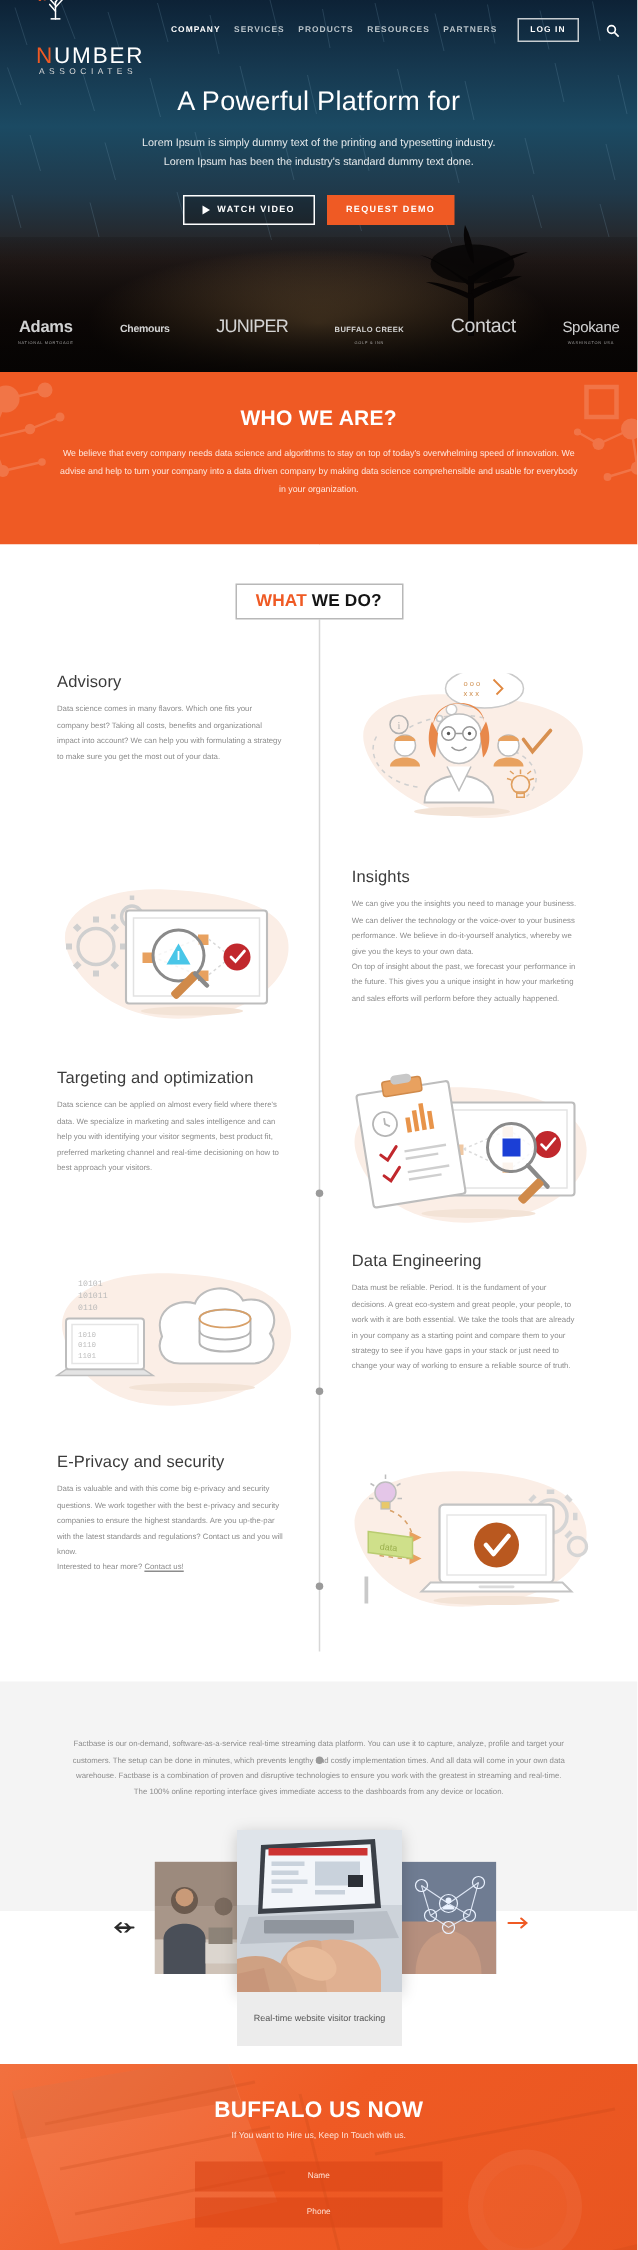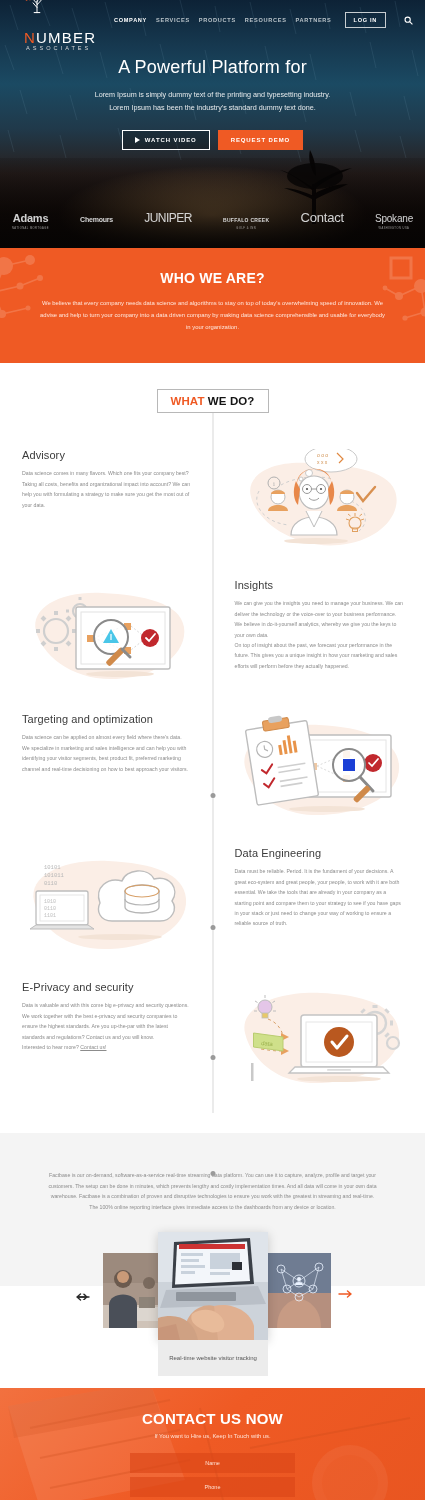--- a/index.html
+++ b/index.html
@@ -118,21 +118,21 @@
     font-weight: 400;
   }
   .who-deco { position: absolute; opacity: .16; }
   .who-notch-mask {
     position:absolute; left:50%; bottom:0; transform:translateX(-50%);
     width:0;height:0;border-left:9px solid transparent;border-right:9px solid transparent;
     border-top:9px solid #ef5a24; z-index:4;
   }
 
   
-  .whatwedo { position: relative; background: #fff; padding: 26px 0 40px; }
+  .whatwedo { position: relative; background: #fff; padding: 26px 16px 40px; }
   .wwd-badge {
     width: 112px; margin: 0 auto; border: 1px solid #b8b8b8; background: #fff;
     text-align: center; padding: 5px 0; font-size: 11.5px; font-weight: 800;
     letter-spacing: .1px; position: relative; z-index: 3;
   }
   .wwd-badge .o { color: #ef5a24; }
   .wwd-badge .b { color: #141414; }
   .timeline {
     position: absolute; left: 50%; top: 46px; bottom: 20px; width: 1px;
     background: #d7d7d7; transform: translateX(-.5px);
@@ -573,21 +573,21 @@
             <path d="M56 68 L84 68"></path>
               <path d="M56 73 L78 73"></path>
           </g>
         </g>
         <ellipse cx="106" cy="96" rx="38" ry="3" fill="#f3e3d6"></ellipse>
       </svg>
     </div>
   </div>
   <div class="dot" style="top:692px"></div>
 
-  <div class="row" style="margin-top:22px">
+  <div class="row" style="margin-top:10px">
     <div class="col imgcol">
       <svg class="illus" width="196" height="112" viewBox="0 0 196 112">
         <path d="M26 54 C20 28 56 12 100 14 C144 16 176 26 178 52 C180 80 146 100 102 102 C58 104 32 80 26 54 Z" fill="#fbeee6"></path>
         <g font-size="5.5" fill="#b8b8b8" font-family="Liberation Mono, monospace">
           <text x="36" y="22">10101</text>
             <text x="36" y="30">101011</text>
             <text x="36" y="38">0110</text>
         </g>
         <g>
           <rect x="28" y="44" width="52" height="34" rx="2" fill="#fff" stroke="#bdbdbd" stroke-width="1.3"></rect>
@@ -783,21 +783,21 @@
       <path d="M200 20 L230 140"></path>
         <path d="M250 60 L410 30"></path>
     </g>
     <circle cx="350" cy="95" r="38" fill="#ffffff" opacity=".25"></circle>
     <circle cx="350" cy="95" r="28" fill="#e8541f" opacity=".3"></circle>
     <g fill="#8a2d0a" opacity=".28">
       <rect x="20" y="170" width="200" height="70" rx="4"></rect>
     </g>
   </svg>
 
-  <h2>CONTACT US NOW</h2>
+  <h2>BUFFALO US NOW</h2>
   <div class="tag">If You want to Hire us, Keep In Touch with us.</div>
 
   <form class="form">
     <input class="field" type="text" placeholder="Name" style="">
     <input class="field" type="text" placeholder="Phone" style="">
 
   </form>
 </section>
 
 </body></html>

